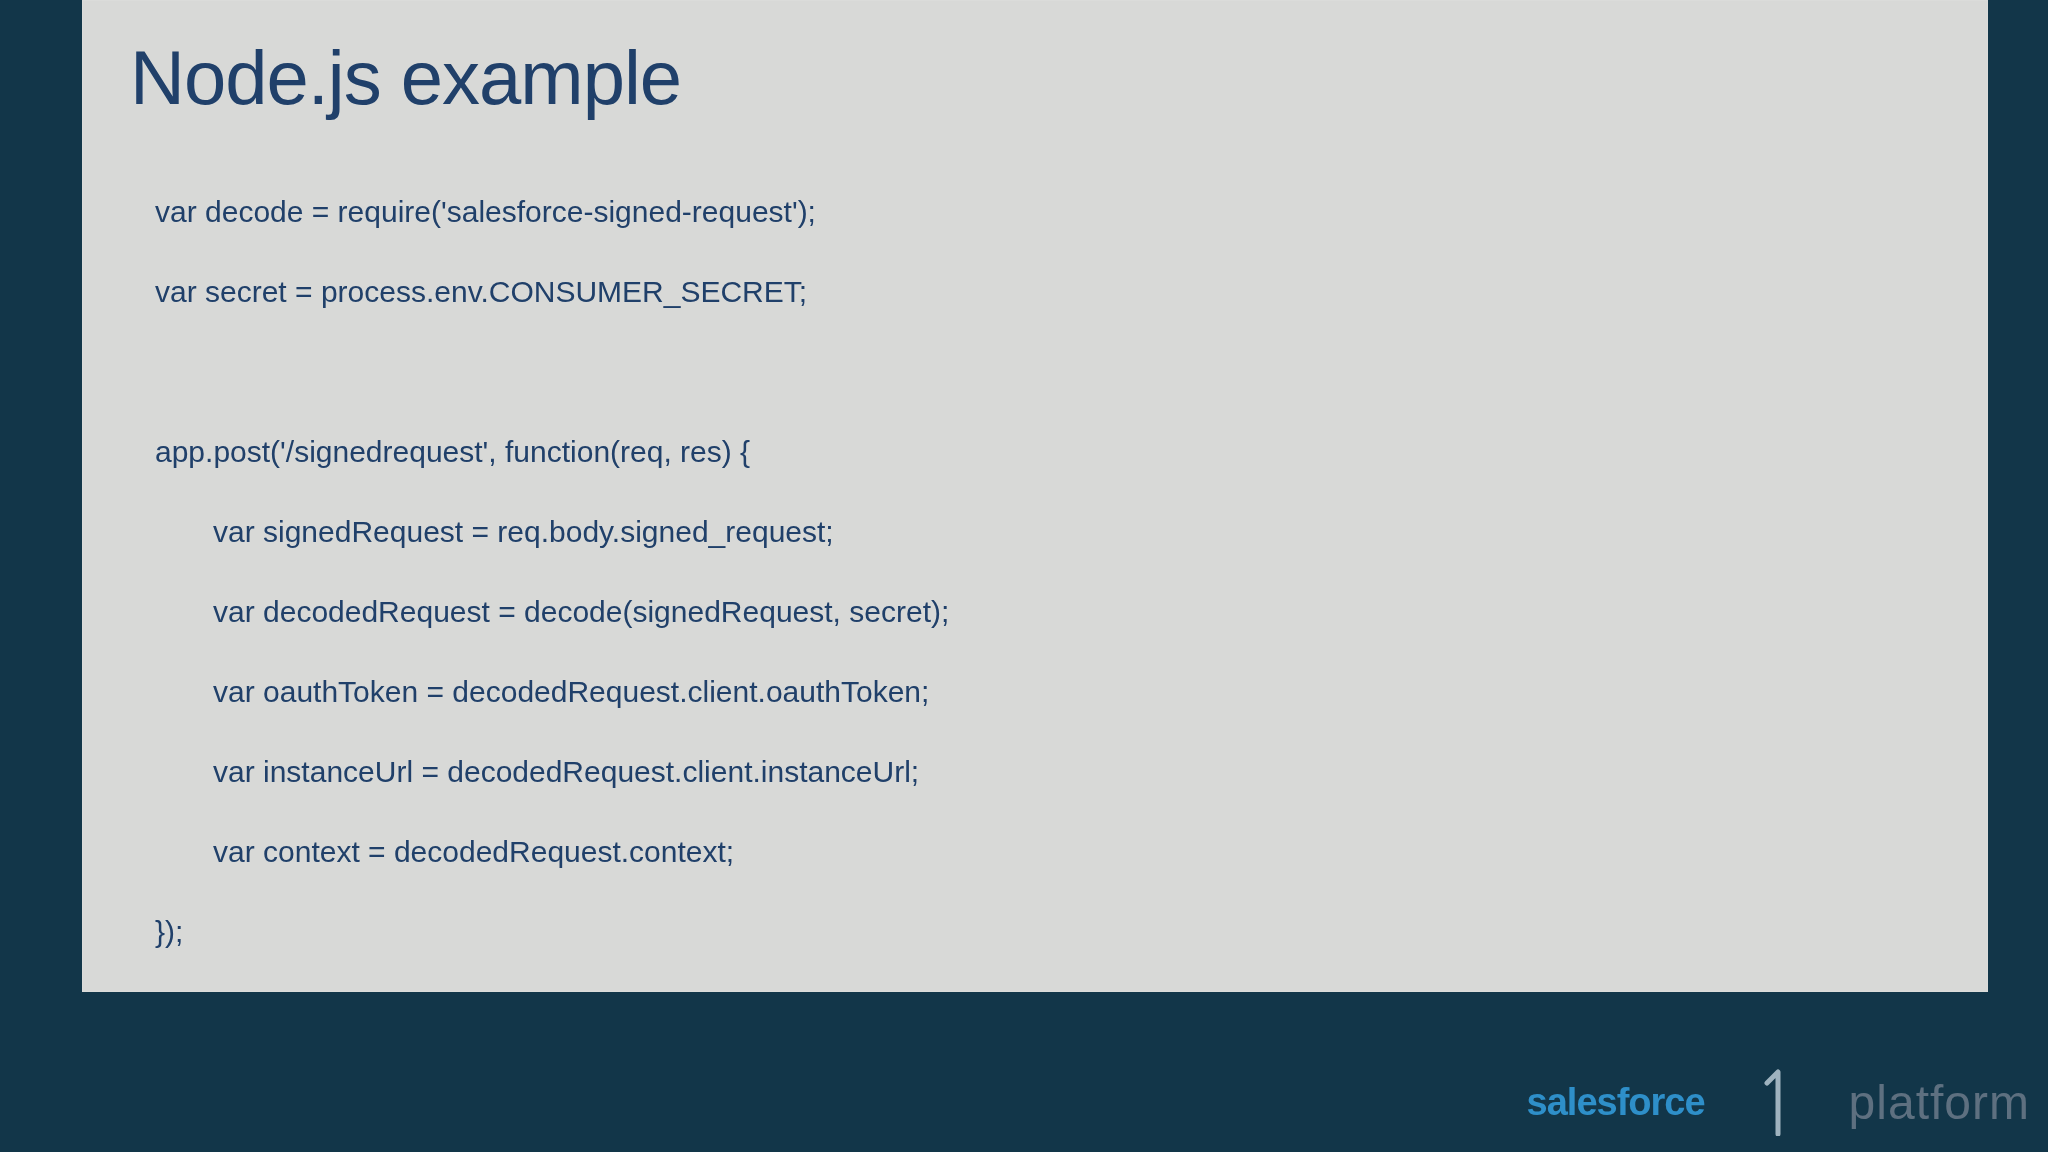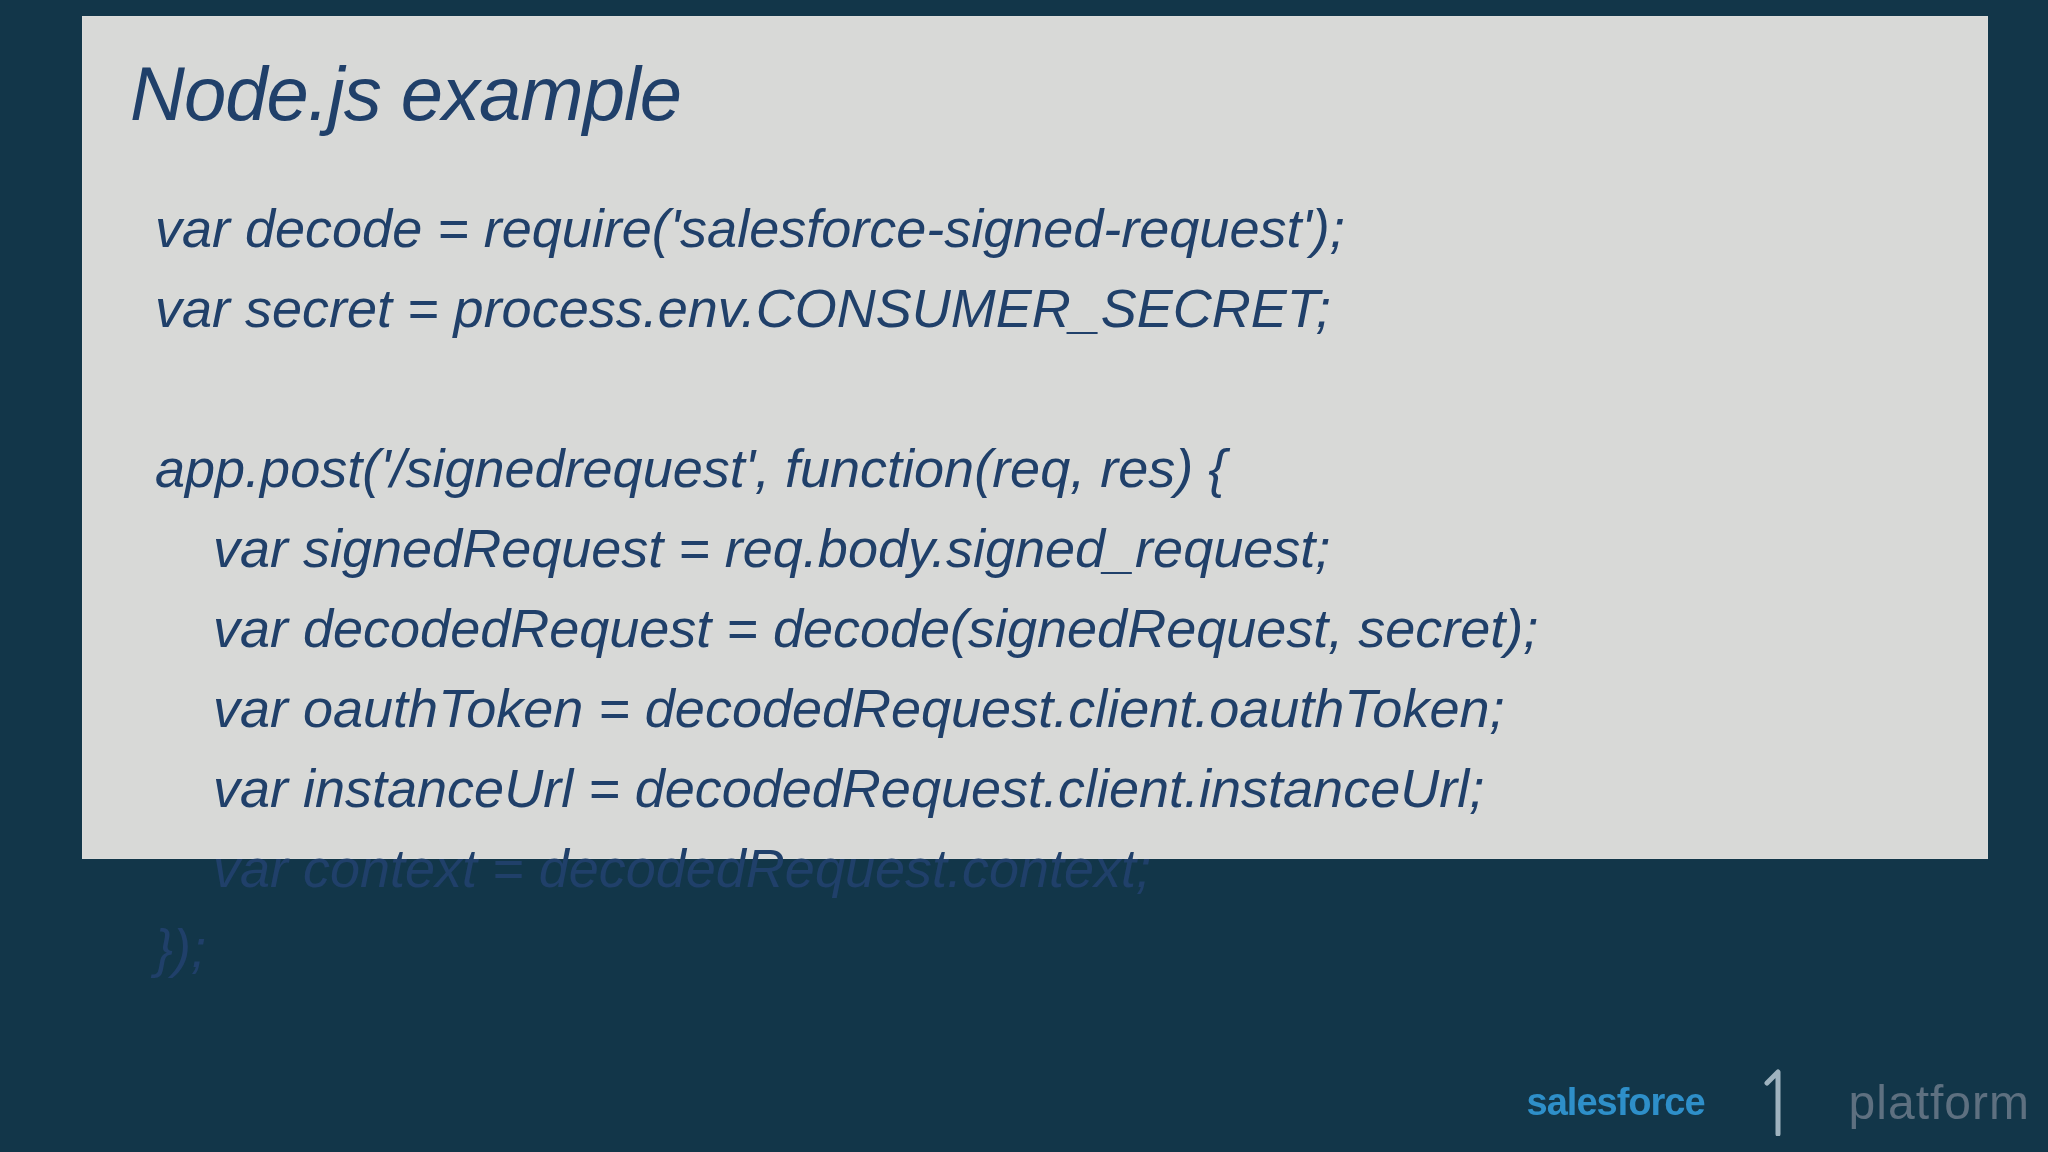--- a/index.html
+++ b/index.html
@@ -16,39 +16,38 @@
     font-family: "Liberation Sans", sans-serif;
     overflow: hidden;
   }
   .stage {
     position: relative;
     width: 2048px; height: 1152px;
     background: var(--bg-navy);
   }
   .slide {
     position: absolute;
-    left: 82px; top: 16px;
-    width: 1906px; height: 843px;
+    left: 82px; top: 0;
+    width: 1906px; height: 992px;
     background: var(--slide-gray);
     box-shadow: inset 0 0 0 1px rgba(255,255,255,0.08);
-    font-style: italic;
   }
   .slide-title {
     position: absolute;
     left: 48px; top: 38px;
     font-size: 76px;
     line-height: 1.05;
     font-weight: 400;
     color: var(--text-navy);
     letter-spacing: -1px;
   }
   .code-block {
     position: absolute;
     left: 73px; top: 172px;
-    font-size: 54px;
+    font-size: 30px;
     line-height: 80px;
     font-weight: 400;
     color: var(--text-navy);
     white-space: pre;
     letter-spacing: 0;
   }
   .code-line { min-height: 80px; }
   .code-line.ind { padding-left: 58px; }
   .footer-logo {
     position: absolute;

